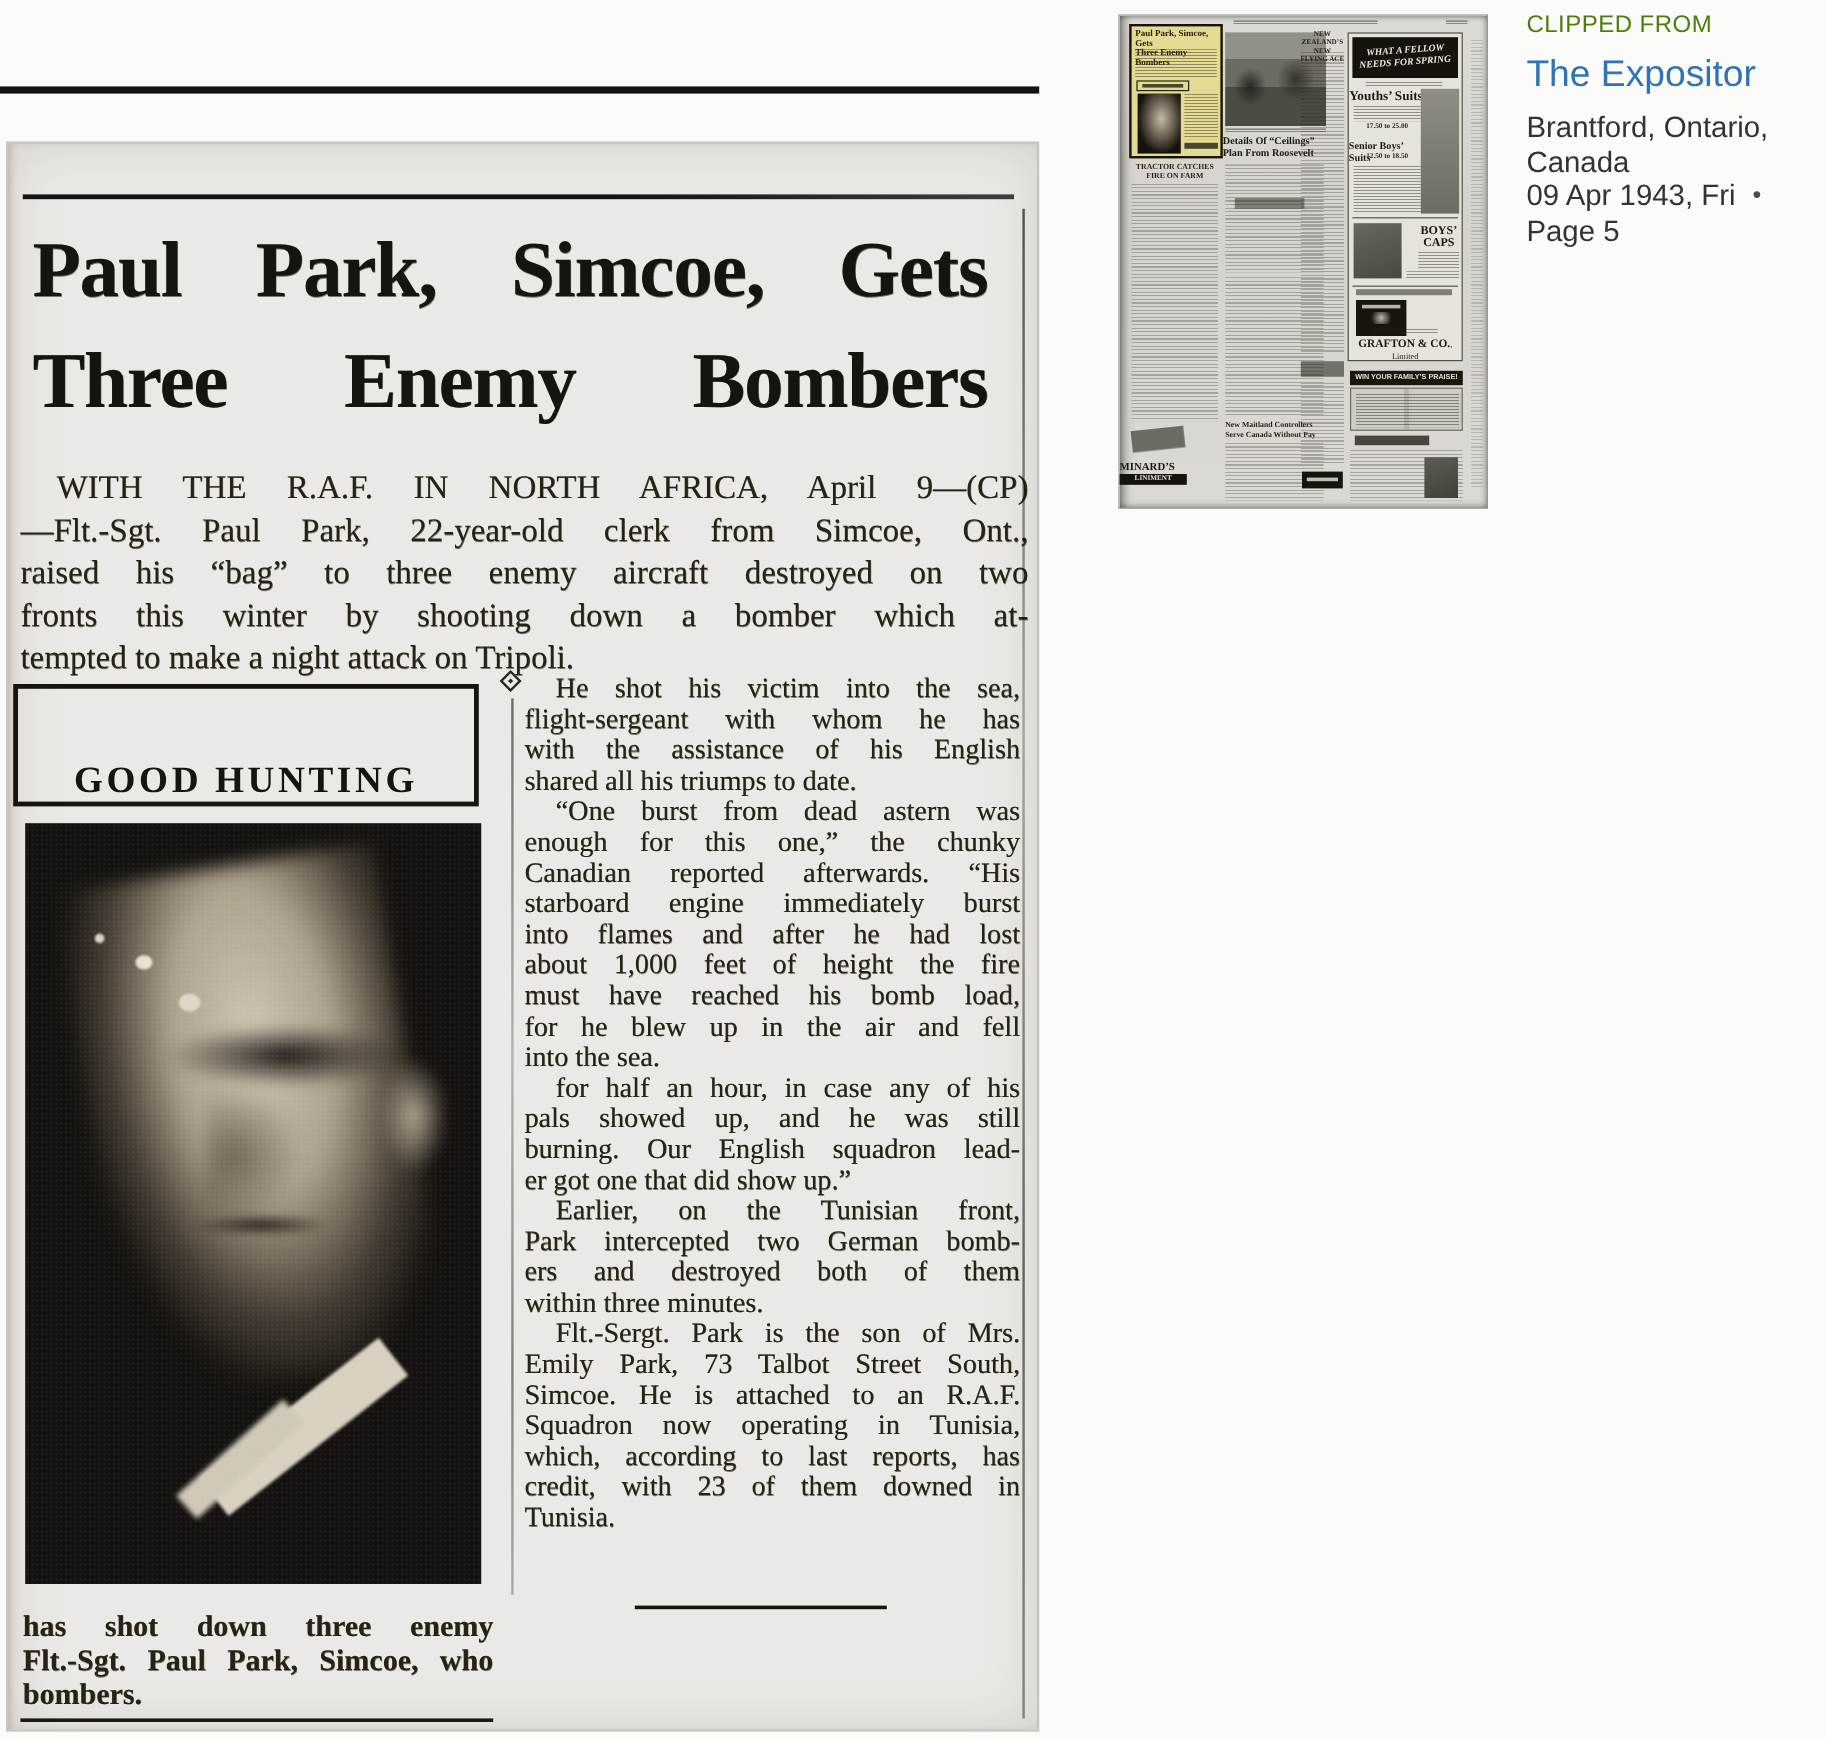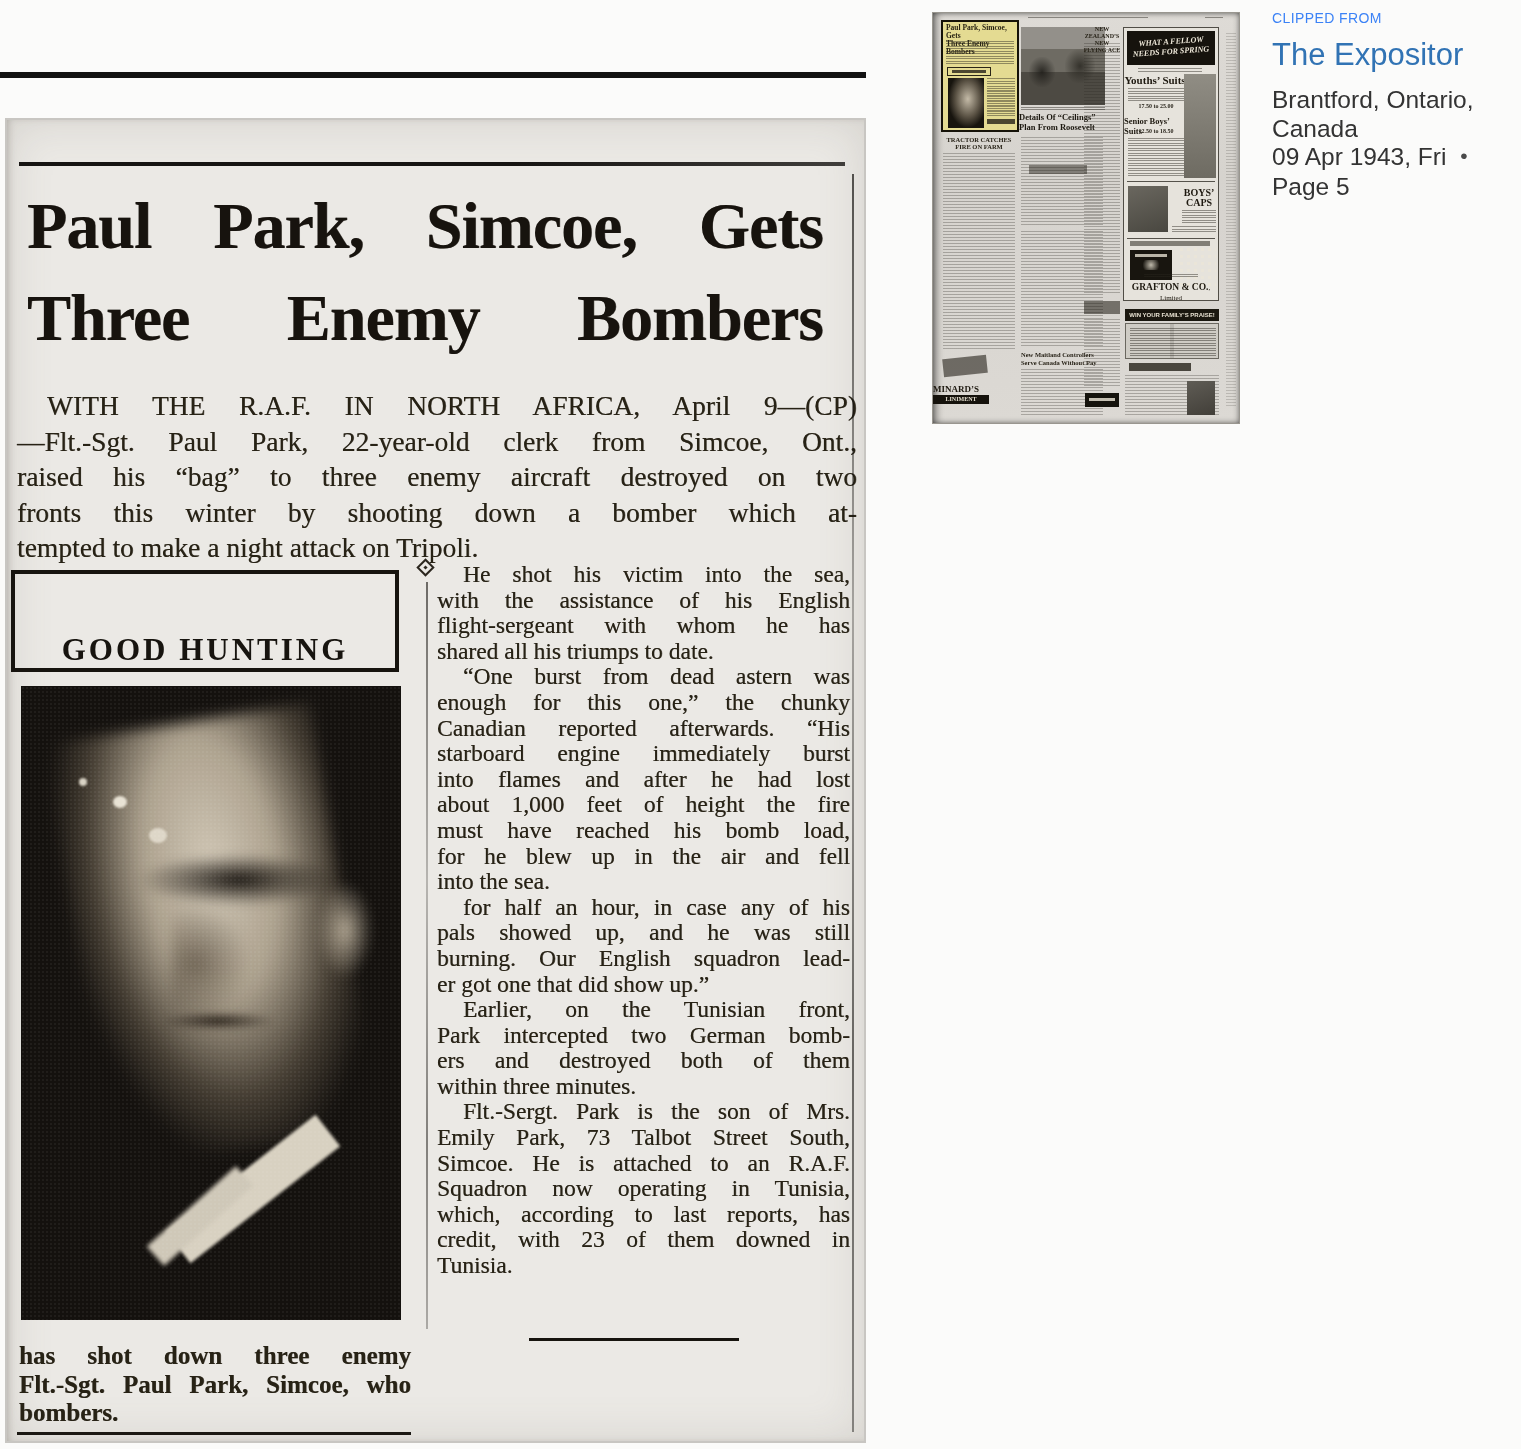--- a/index.html
+++ b/index.html
@@ -60,21 +60,21 @@
     transform:rotate(45deg);background:#ebe9e5;}
   .diamond::after{content:"";position:absolute;left:3px;top:3px;width:3px;height:3px;background:#2b261e;}
   .right-rule{position:absolute;left:845px;top:54px;width:2px;height:1258px;
     background:linear-gradient(180deg,rgba(20,18,15,.7),rgba(20,18,15,.3) 35%,rgba(20,18,15,.6) 70%,rgba(20,18,15,.45));}
 
   .body-col{position:absolute;left:430px;top:442px;width:413px;font-size:23.5px;line-height:25.6px;}
   .end-rule{position:absolute;left:522px;top:1218px;width:210px;height:3px;background:#17140f;}
 
   
   .sidebar{position:absolute;left:1272px;top:10px;width:246px;}
-  .clipped-from{font-size:14px;color:#3b82f6;letter-spacing:.4px;margin-bottom:11px;}
+  .clipped-from{font-size:20px;color:#4d7c0f;letter-spacing:.4px;margin-bottom:11px;}
   .source-link{font-size:31px;color:#3173b4;margin-bottom:13px;cursor:pointer;}
   .meta-line{font-size:24.5px;line-height:28.5px;color:#333;}
   .date-row{display:flex;align-items:baseline;}
   .dot-sep{margin-left:14px;color:#4a4a4a;font-size:21px;position:relative;top:-2px;}
 
   
   .thumb{position:absolute;left:932px;top:12px;width:308px;height:412px;cursor:pointer;
     background:linear-gradient(180deg,#dedbd6,#d6d3ce 40%,#dcd9d4);border:1px solid #99968f;
     box-shadow:inset 7px 0 9px -5px rgba(0,0,0,.6), inset -4px 0 6px -4px rgba(0,0,0,.4),
                inset 0 4px 6px -4px rgba(0,0,0,.45), inset 0 -4px 6px -4px rgba(0,0,0,.35);}
@@ -163,22 +163,22 @@
       </div>
     <div class="cap-rule"></div>
 
     <div class="diamond"></div>
     <div class="col-divider"></div>
     <div class="right-rule"></div>
 
     <div class="body-col ink">
         <div class="para jl">
           <div>He shot his victim into the sea,</div>
+          <div>flight-sergeant with whom he has</div>
           <div>with the assistance of his English</div>
-          <div>flight-sergeant with whom he has</div>
           <div>shared all his triumps to date.</div>
         </div>
         <div class="para jl">
           <div>“One burst from dead astern was</div>
           <div>enough for this one,” the chunky</div>
           <div>Canadian reported afterwards. “His</div>
           <div>starboard engine immediately burst</div>
           <div>into flames and after he had lost</div>
           <div>about 1,000 feet of height the fire</div>
           <div>must have reached his bomb load,</div>

